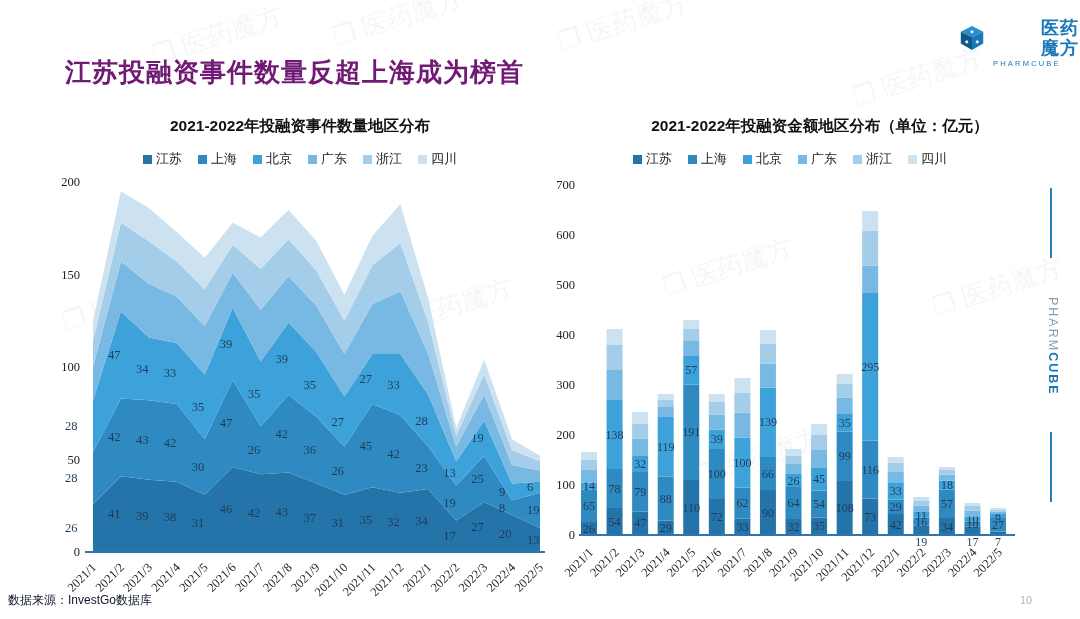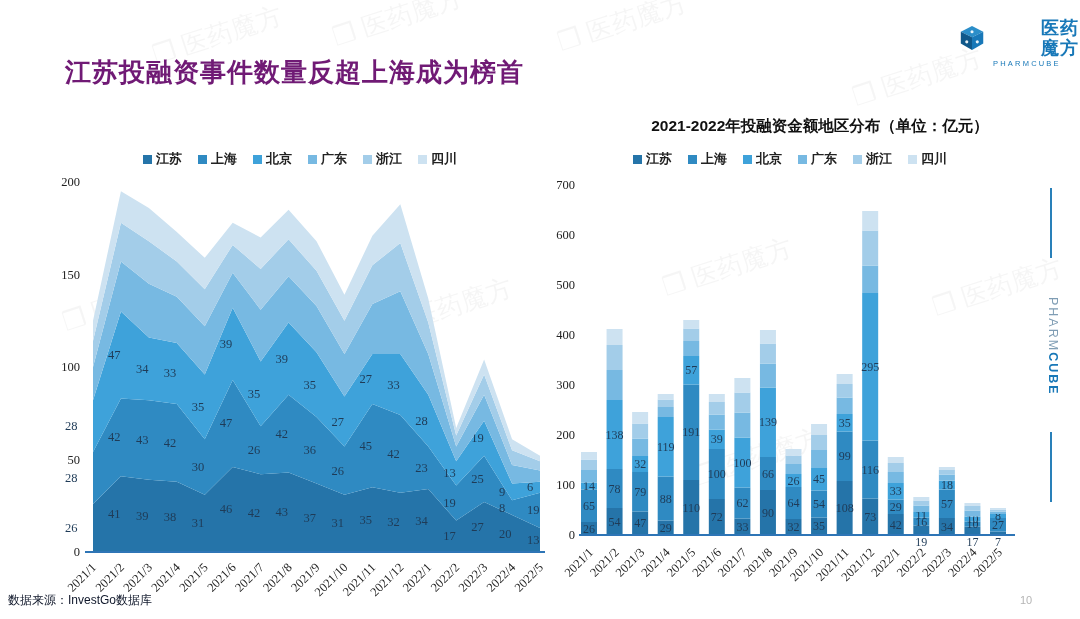--- a/index.html
+++ b/index.html
@@ -13,21 +13,21 @@
     letter-spacing:1px;color:#701a75;
   }
   .chart-title{
     position:absolute;top:116px;font-size:15.5px;font-weight:bold;color:#111;
     text-align:center;
   }
   #events-title{left:55px;width:490px;}
   #amount-title{left:595px;width:450px;}
   .legend{
     position:absolute;top:150px;display:flex;justify-content:center;gap:16px;
-    font-size:13px;color:#222;align-items:center;font-weight:bold;
+    font-size:13px;color:#222;align-items:center;
   }
   #events-legend{left:55px;width:490px;}
   #amount-legend{left:565px;width:450px;}
   .legend-item{display:flex;align-items:center;gap:4px;}
   .legend-swatch{width:9px;height:9px;display:inline-block;}
   .chart-svg{position:absolute;}
   #events-svg{left:40px;top:172px;}
   #amount-svg{left:545px;top:172px;}
   #source-note{position:absolute;left:8px;top:592px;font-size:12px;color:#0f172a;}
   #page-number{position:absolute;left:1020px;top:594px;font-size:11px;color:#b5b5b5;}
@@ -56,20 +56,21 @@
     <div class="wm" style="left: 660px; top: 250px;">❒ 医药魔方</div>
     <div class="wm" style="left: 380px; top: 290px;">❒ 医药魔方</div>
     <div class="wm" style="left: 60px; top: 285px;">❒ 医药魔方</div>
     <div class="wm" style="left: 850px; top: 60px;">❒ 医药魔方</div>
     <div class="wm" style="left: 555px; top: 5px;">❒ 医药魔方</div>
     <div class="wm" style="left: 330px; top: 0px;">❒ 医药魔方</div>
     <div class="wm" style="left: 150px; top: 18px;">❒ 医药魔方</div>
 
   <div id="main-title">江苏投融资事件数量反超上海成为榜首</div>
 
+  <div id="events-title" class="chart-title">2021-2022年投融资事件数量地区分布</div>
   <div id="amount-title" class="chart-title">2021-2022年投融资金额地区分布（单位：亿元）</div>
 
   <div id="events-legend" class="legend">
       <span class="legend-item">
         <span class="legend-swatch" style="background: rgb(37, 116, 169);"></span>
         <span>江苏</span>
       </span>
       <span class="legend-item">
         <span class="legend-swatch" style="background: rgb(47, 138, 194);"></span>
         <span>上海</span>

